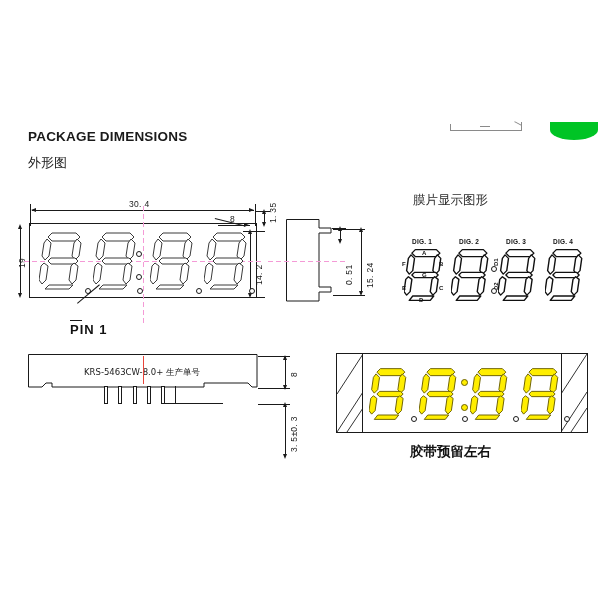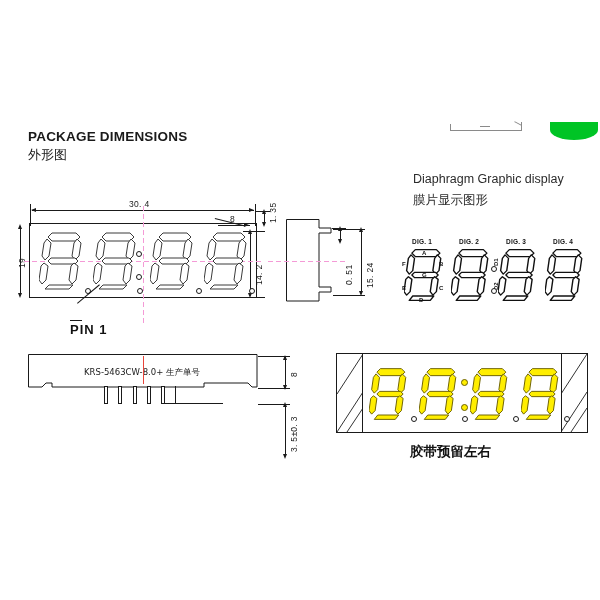--- a/index.html
+++ b/index.html
@@ -63,21 +63,21 @@
   <div class="abs" style="left:450px;top:118px;width:140px;height:22px;">
     <div class="gray-ln" style="left:0;top:12px;width:72px;height:1.2px;"></div>
     <div class="gray-ln" style="left:0;top:6px;width:1.2px;height:7px;"></div>
     <div class="gray-ln" style="left:71px;top:4px;width:1.2px;height:9px;"></div>
     <div class="gray-ln" style="left:30px;top:8px;width:10px;height:1.2px;"></div>
     <div class="gray-ln" style="left:64px;top:5px;width:8px;height:1.2px;transform:rotate(28deg);"></div>
     <div class="green-lens" style="left:100px;top:4px;width:48px;height:18px;border-radius:0 0 90% 90% / 0 0 100% 100%;"></div>
   </div>
 
   <div class="abs h-en" style="left:28px;top:129px;">PACKAGE DIMENSIONS</div>
-  <div class="abs h-cn" style="left:28px;top:146px;">外形图</div>
+  <div class="abs h-cn" style="left:28px;top:154px;">外形图</div>
 
   <div class="box" style="left:29px;top:223px;width:228px;height:75px;"></div>
 
   <div class="ln hl" style="left:32px;top:210px;width:222px;"></div>
   <div class="ah ah-l" style="left:31px;top:208px;"></div>
   <div class="ah ah-r" style="left:249px;top:208px;"></div>
   <div class="ln vl" style="left:30px;top:204px;height:22px;"></div>
   <div class="ln vl" style="left:255px;top:204px;height:22px;"></div>
   <div class="dimtxt" style="left:129px;top:199px;">30. 4</div>
 
@@ -221,21 +221,20 @@
   <div class="ln hl" style="left:258px;top:356px;width:32px;"></div>
   <div class="ln hl" style="left:258px;top:388px;width:32px;"></div>
   <div class="dimtxt rot" style="left:289px;top:377px;">8</div>
 
   <div class="ln vl" style="left:285px;top:404px;height:52px;"></div>
   <div class="ah ah-u" style="left:283px;top:402px;"></div>
   <div class="ah ah-d" style="left:283px;top:454px;"></div>
   <div class="ln hl" style="left:258px;top:404px;width:32px;"></div>
   <div class="dimtxt rot" style="left:289px;top:452px;">3. 5±0. 3</div>
 
-  <div class="abs h-en-r" style="left:413px;top:172px;">Diaphragm Graphic display</div>
   <div class="abs h-cn-r" style="left:413px;top:192px;">膜片显示图形</div>
 
   <div class="dig-label" style="left:412px;top:238px;">DIG. 1</div>
   <div class="dig-label" style="left:459px;top:238px;">DIG. 2</div>
   <div class="dig-label" style="left:506px;top:238px;">DIG. 3</div>
   <div class="dig-label" style="left:553px;top:238px;">DIG. 4</div>
 
   <div class="seg-outline" style="left:404px;top:246px;">
     <svg width="42" height="58" viewBox="0 0 48 64">
       <g fill="#ffffff" stroke="#111111" stroke-width="1.6" stroke-linejoin="round">

